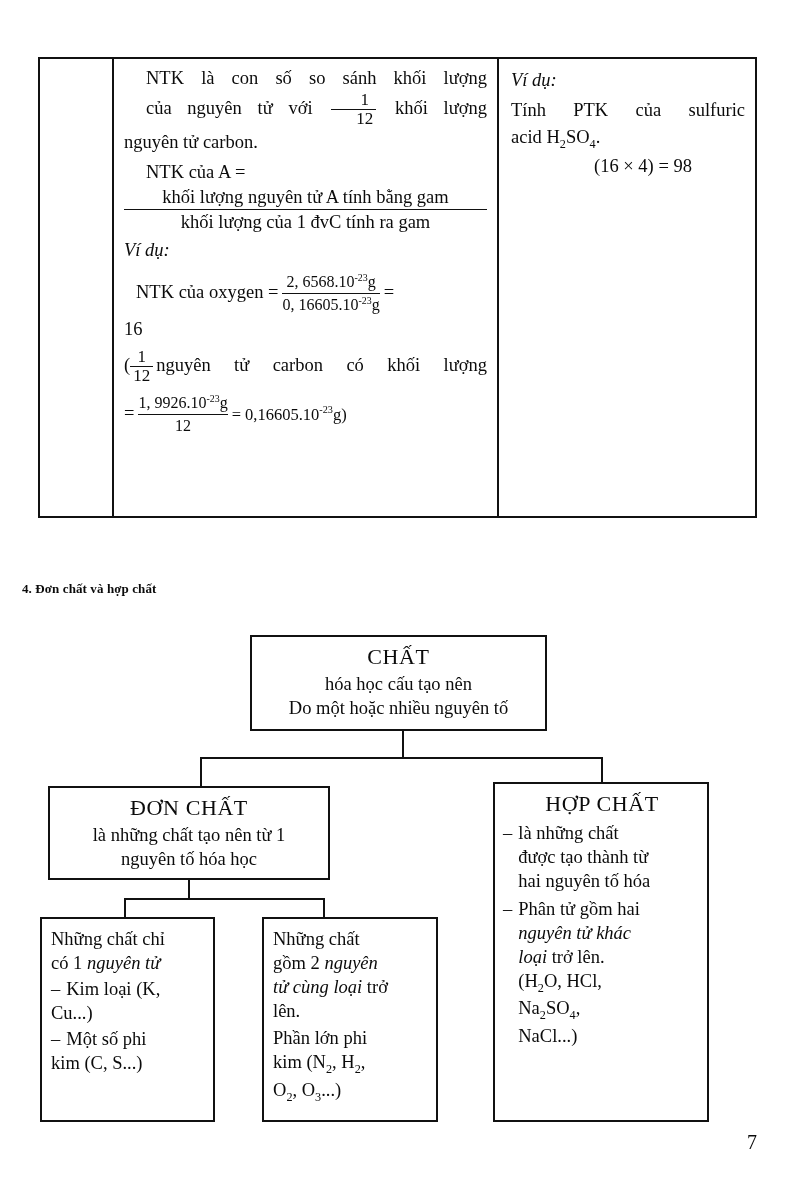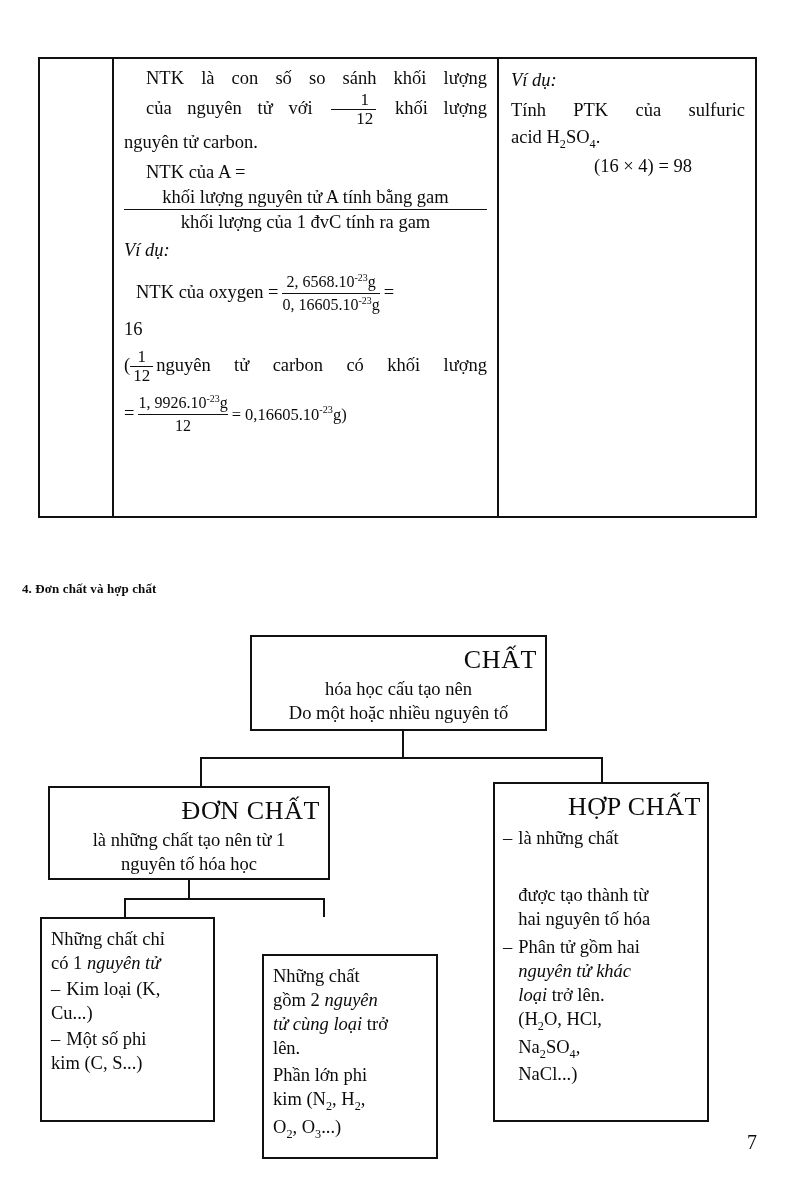--- a/index.html
+++ b/index.html
@@ -115,22 +115,22 @@
 
   .dbox {
     position: absolute;
     border: 2.4px solid #111;
     box-sizing: border-box;
     background: #fff;
     font-size: 18.5px;
     line-height: 1.3;
   }
   .dbox .title {
-    text-align: right;
-    font-size: 26px;
+    text-align: center;
+    font-size: 22px;
     letter-spacing: 0.6px;
   }
   .dbox .body { text-align: center; }
   .dbox .body-left { text-align: left; }
 
   #box-chat {
     left: 250px; top: 635px; width: 297px; height: 96px;
     padding: 6px 8px 0 8px;
   }
   #box-don-chat {
@@ -139,21 +139,21 @@
   }
   #box-hop-chat {
     left: 493px; top: 782px; width: 216px; height: 340px;
     padding: 6px 6px 0 8px;
   }
   #box-sub-1 {
     left: 40px; top: 917px; width: 175px; height: 205px;
     padding: 8px 7px 0 9px;
   }
   #box-sub-2 {
-    left: 262px; top: 954px; width: 176px; height: 205px;
+    left: 262px; top: 917px; width: 176px; height: 205px;
     padding: 8px 7px 0 9px;
   }
 
   
   .dash-item {
     display: flex;
     gap: 6px;
     margin-top: 2px;
   }
   .dash-item .dash { flex: 0 0 auto; }
@@ -277,21 +277,21 @@
       <div class="body">nguyên tố hóa học</div>
     </div>
 
     <div class="dbox" id="box-hop-chat">
       <div class="title">HỢP CHẤT</div>
 
       <div class="dash-item">
         <span class="dash">–</span>
         <span class="txt">
           <span style="display:block;">là những chất</span>
-          <span style="display:block;margin-top:33px;">được tạo thành từ</span>
+          <span style="display:block;">được tạo thành từ</span>
           <span style="display:block;">hai nguyên tố hóa</span>
         </span>
       </div>
 
       <div class="dash-item" style="margin-top:4px;">
         <span class="dash">–</span>
         <span class="txt">
           <span style="display:block;">Phân tử gồm hai</span>
           <span style="display:block;" class="ital">nguyên tử khác</span>
           <span style="display:block;"><span class="ital">loại</span><span> trở lên.</span></span>

